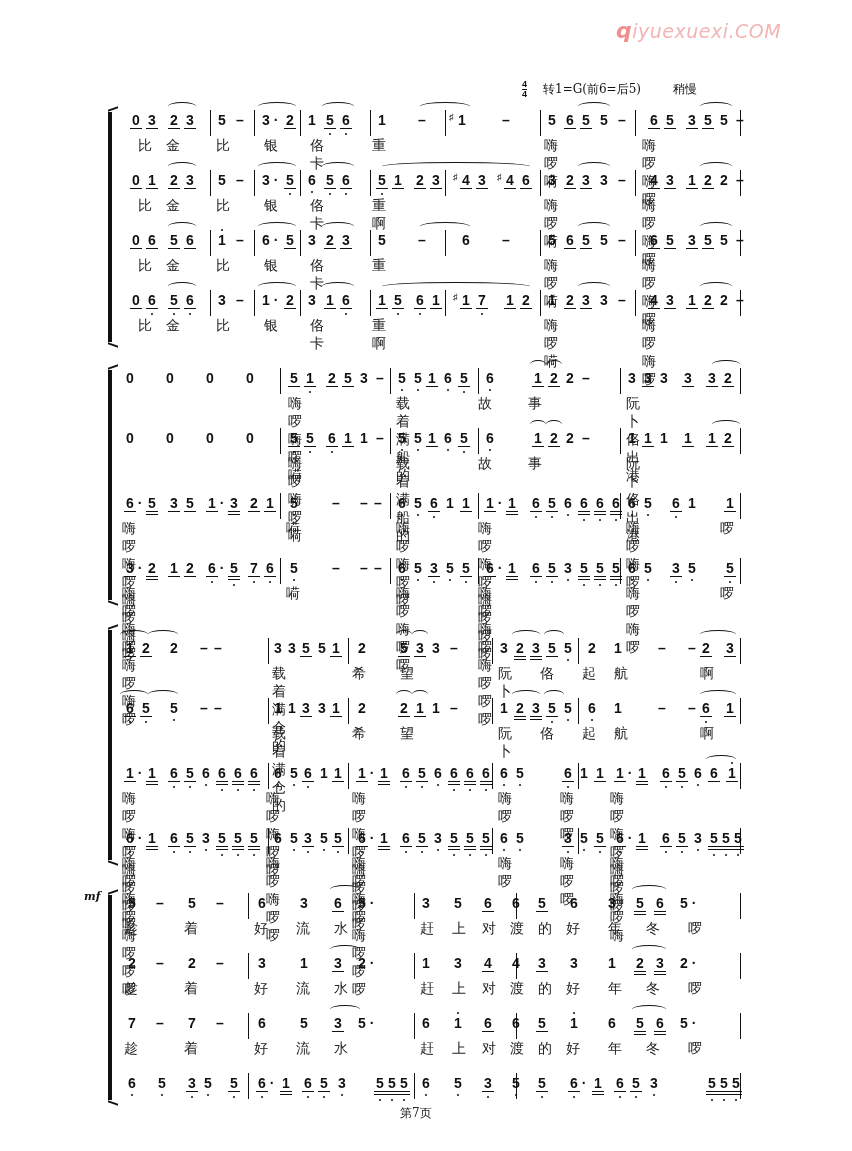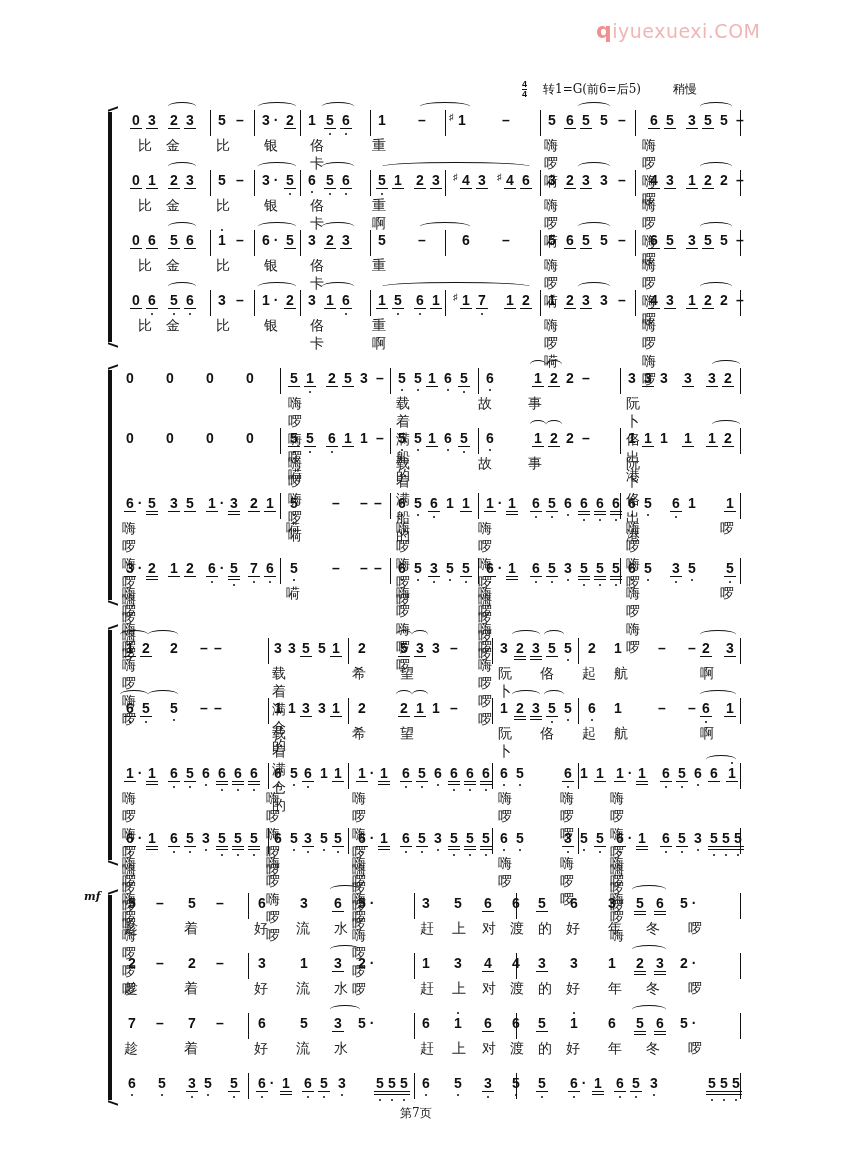--- a/index.html
+++ b/index.html
@@ -1,17 +1,17 @@
 <!DOCTYPE html>
 <html><head>
 <meta charset="utf-8">
 <style>
   html,body{margin:0;padding:0;background:#fff;}
   body{width:852px;height:1151px;position:relative;overflow:hidden;font-family:"Liberation Sans",sans-serif;color:#111;}
-  .watermark{position:absolute;left:596px;top:18px;font-family:"DejaVu Sans",sans-serif;font-size:19px;letter-spacing:0.5px;color:#f2b4b4;}
+  .watermark{position:absolute;left:616px;top:18px;font-family:"DejaVu Sans",sans-serif;font-size:19px;letter-spacing:0.5px;color:#f2b4b4;font-style:italic;}
   .watermark .q{color:#ef8f8f;font-weight:bold;font-size:22px;}
   .header{position:absolute;left:522px;top:80px;font-family:"DejaVu Serif",serif;font-size:12px;display:flex;align-items:center;gap:10px;}
   .tsig{display:inline-flex;flex-direction:column;align-items:center;font-family:"Liberation Sans",sans-serif;font-weight:bold;font-size:9px;line-height:9px;}
   .tsig span:first-child{border-bottom:1px solid #111;}
   .key{margin-left:6px;}
   .tempo{margin-left:22px;}
   .system{position:absolute;left:108px;}
   .brace{position:absolute;left:0;top:0;bottom:0;width:5px;border-left:4px solid #111;}
   .brace:before{content:"";position:absolute;left:-4px;top:-4px;width:10px;height:4px;border-top:2px solid #111;border-left:0;transform:skewY(-20deg);}
   .brace:after{content:"";position:absolute;left:-4px;bottom:-4px;width:10px;height:4px;border-bottom:2px solid #111;transform:skewY(20deg);}

